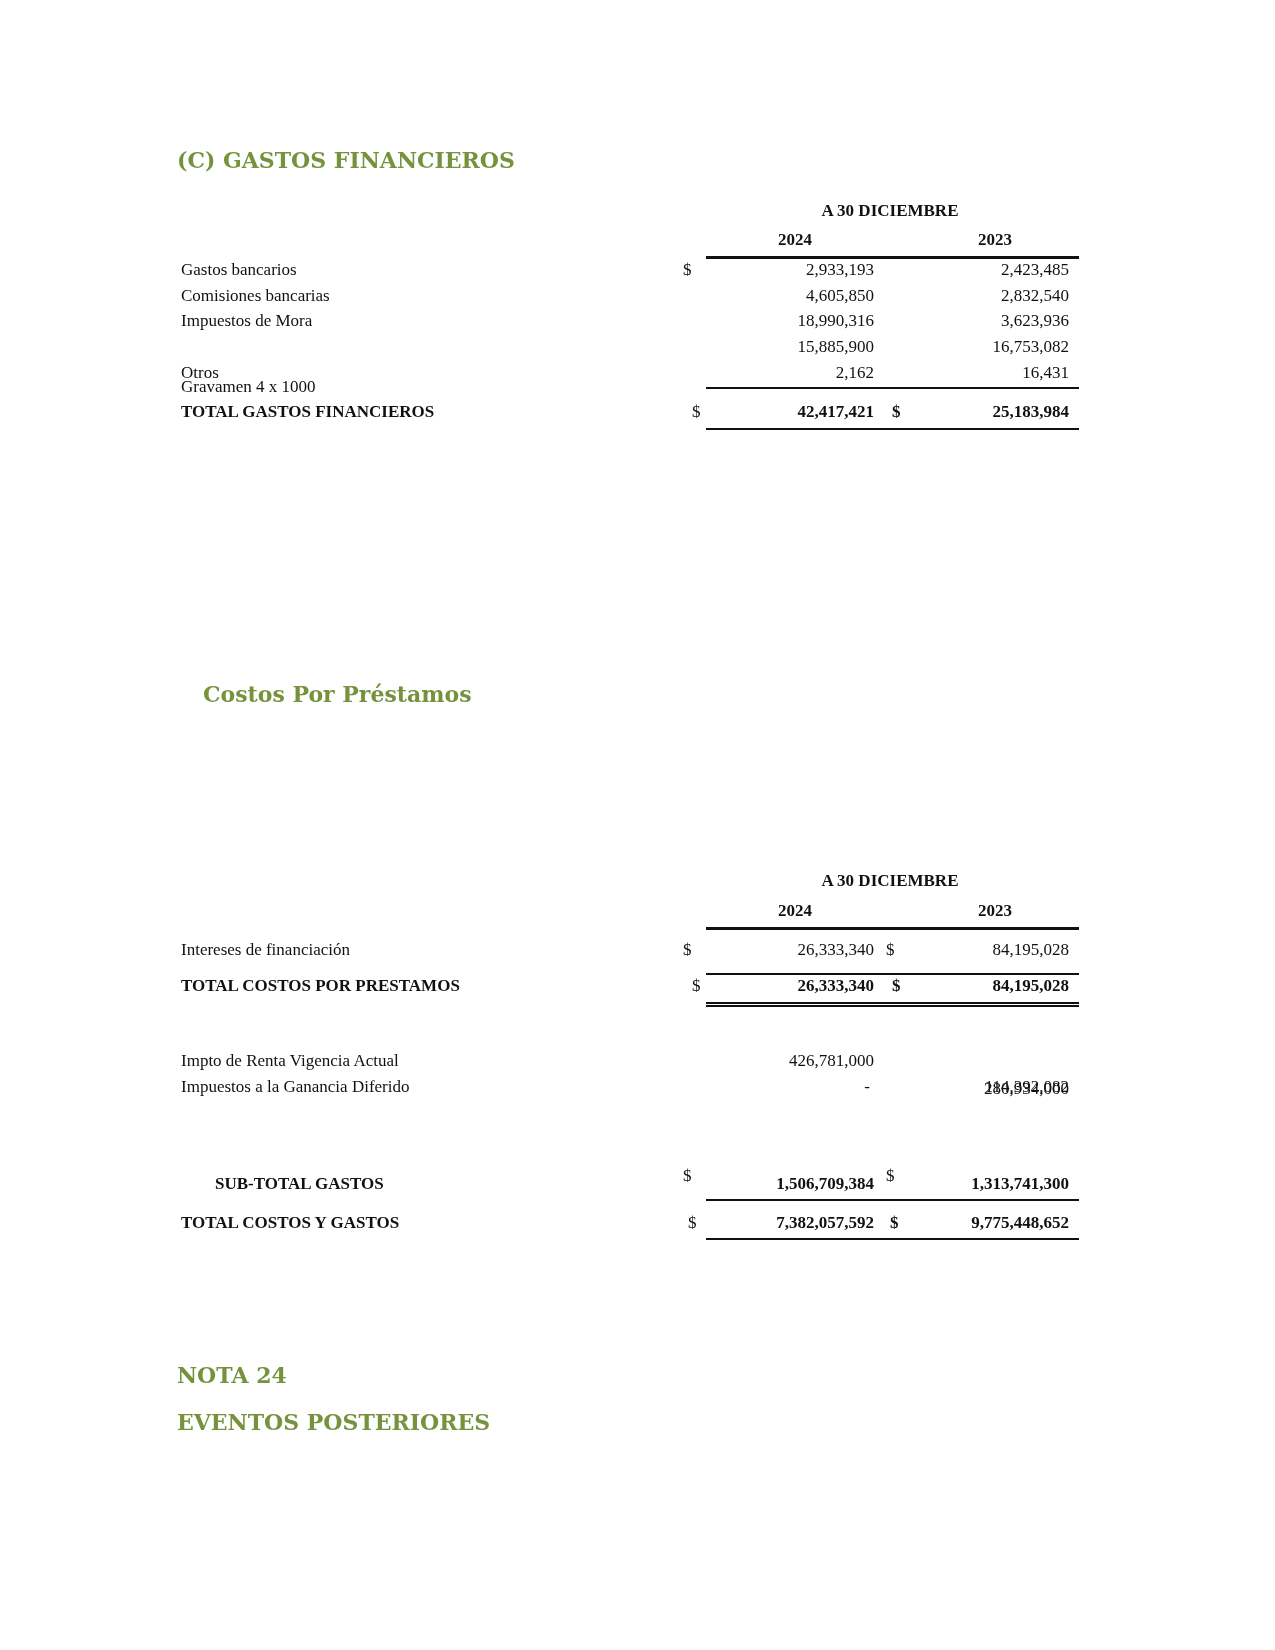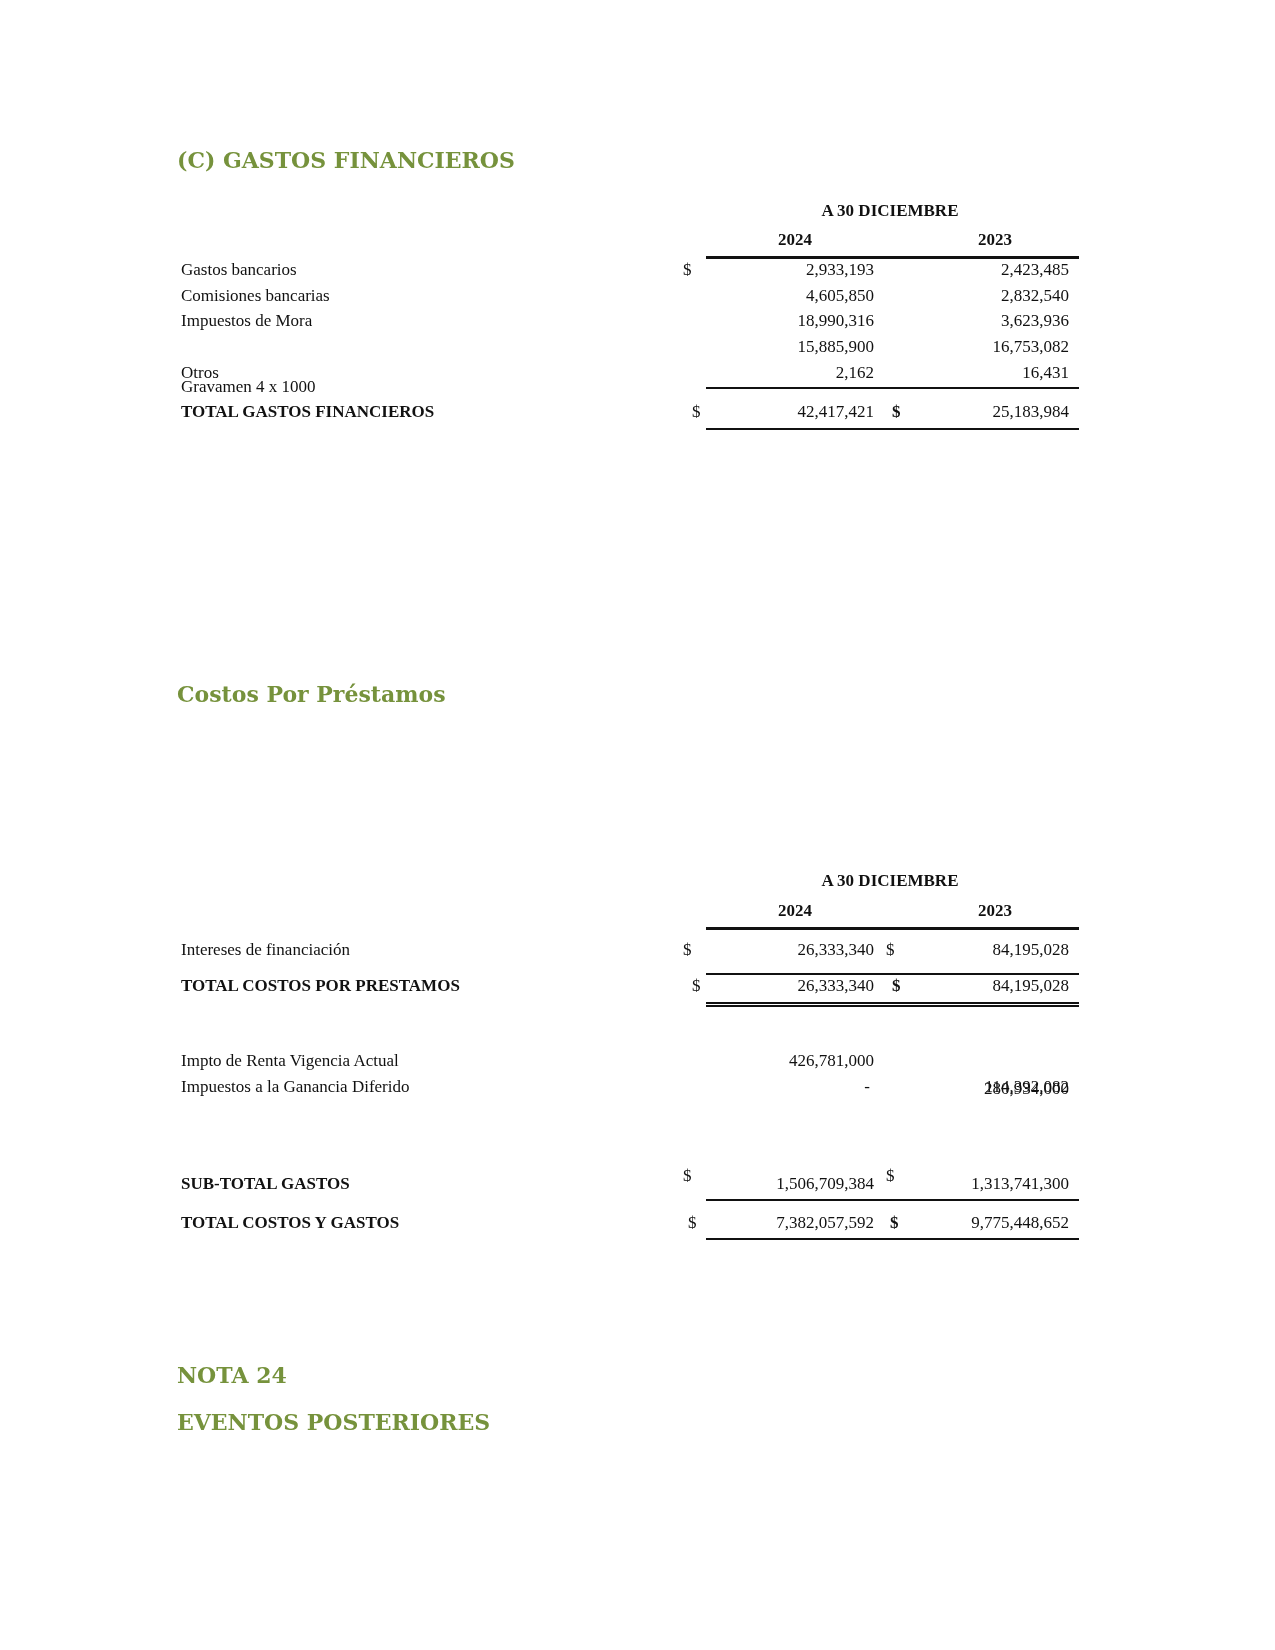--- a/index.html
+++ b/index.html
@@ -16,21 +16,21 @@
     }
     .label {
       position: absolute; left: 181px; font-size: 17px; white-space: nowrap;
       font-family: "Liberation Serif", "DejaVu Serif", serif;
     }
     .label.bold { font-weight: bold; }
     .num {
       position: absolute; font-size: 17px; text-align: right; white-space: nowrap;
       font-family: "Liberation Serif", "DejaVu Serif", serif;
     }
-    .num.bold { font-weight: normal; }
+    .num.bold { font-weight: bold; }
     .c1 { left: 706px; width: 168px; }
     .c2 { left: 900px; width: 169px; }
     .cur {
       position: absolute; font-size: 17px; white-space: nowrap;
       font-family: "Liberation Serif", "DejaVu Serif", serif;
     }
     .cur.bold { font-weight: bold; }
     .colhead {
       position: absolute; font-size: 17px; font-weight: bold; text-align: center; white-space: nowrap;
       font-family: "Liberation Serif", "DejaVu Serif", serif;
@@ -80,21 +80,21 @@
 
 <div>
   <div class="label bold" style="top:402px;">TOTAL GASTOS FINANCIEROS</div>
   <div class="cur" style="left:692px; top:402px;">$</div>
   <div class="num c1 bold" style="top:402px;">42,417,421</div>
   <div class="cur bold" style="left:892px; top:402px;">$</div>
   <div class="num c2 bold" style="top:402px;">25,183,984</div>
 </div>
 <div class="rule r-thin" style="top:428px;"></div>
 
-<div class="heading" style="top:681px;">Costos Por Préstamos</div>
+<div class="heading" style="top:681px;margin-left:26px;">Costos Por Préstamos</div>
 
 <div class="colhead" style="left:780px; width:220px; top:871px;">A 30 DICIEMBRE</div>
 <div class="colhead" style="left:730px; width:130px; top:901px;">2024</div>
 <div class="colhead" style="left:930px; width:130px; top:901px;">2023</div>
 <div class="rule r-thick" style="top:927px;"></div>
 
 <div>
   <div class="label" style="top:940px;text-align:right;">Intereses de financiación</div>
   <div class="cur" style="left:683px; top:940px;">$</div>
   <div class="num c1" style="top:940px;">26,333,340</div>
@@ -117,21 +117,21 @@
   <div class="num c1" style="top:1051px;">426,781,000</div>
   <div class="num c2" style="top:1051px;margin-top:28px;">280,934,000</div>
 </div>
 <div>
   <div class="label" style="top:1077px;">Impuestos a la Ganancia Diferido</div>
   <div class="num" style="left:830px; width:40px; top:1077px; text-align:right;">-</div>
   <div class="num c2" style="top:1077px;">114,392,082</div>
 </div>
 
 <div>
-  <div class="label bold" style="top:1174px;">SUB-TOTAL GASTOS</div>
+  <div class="label bold" style="top:1174px;margin-left:34px;">SUB-TOTAL GASTOS</div>
   <div class="cur" style="left:683px; top:1166px;">$</div>
   <div class="num c1 bold" style="top:1174px;">1,506,709,384</div>
   <div class="cur" style="left:886px; top:1166px;">$</div>
   <div class="num c2 bold" style="top:1174px;">1,313,741,300</div>
 </div>
 <div class="rule r-thin" style="top:1199px;"></div>
 
 <div>
   <div class="label bold" style="top:1213px;">TOTAL COSTOS Y GASTOS</div>
   <div class="cur" style="left:688px; top:1213px;">$</div>

